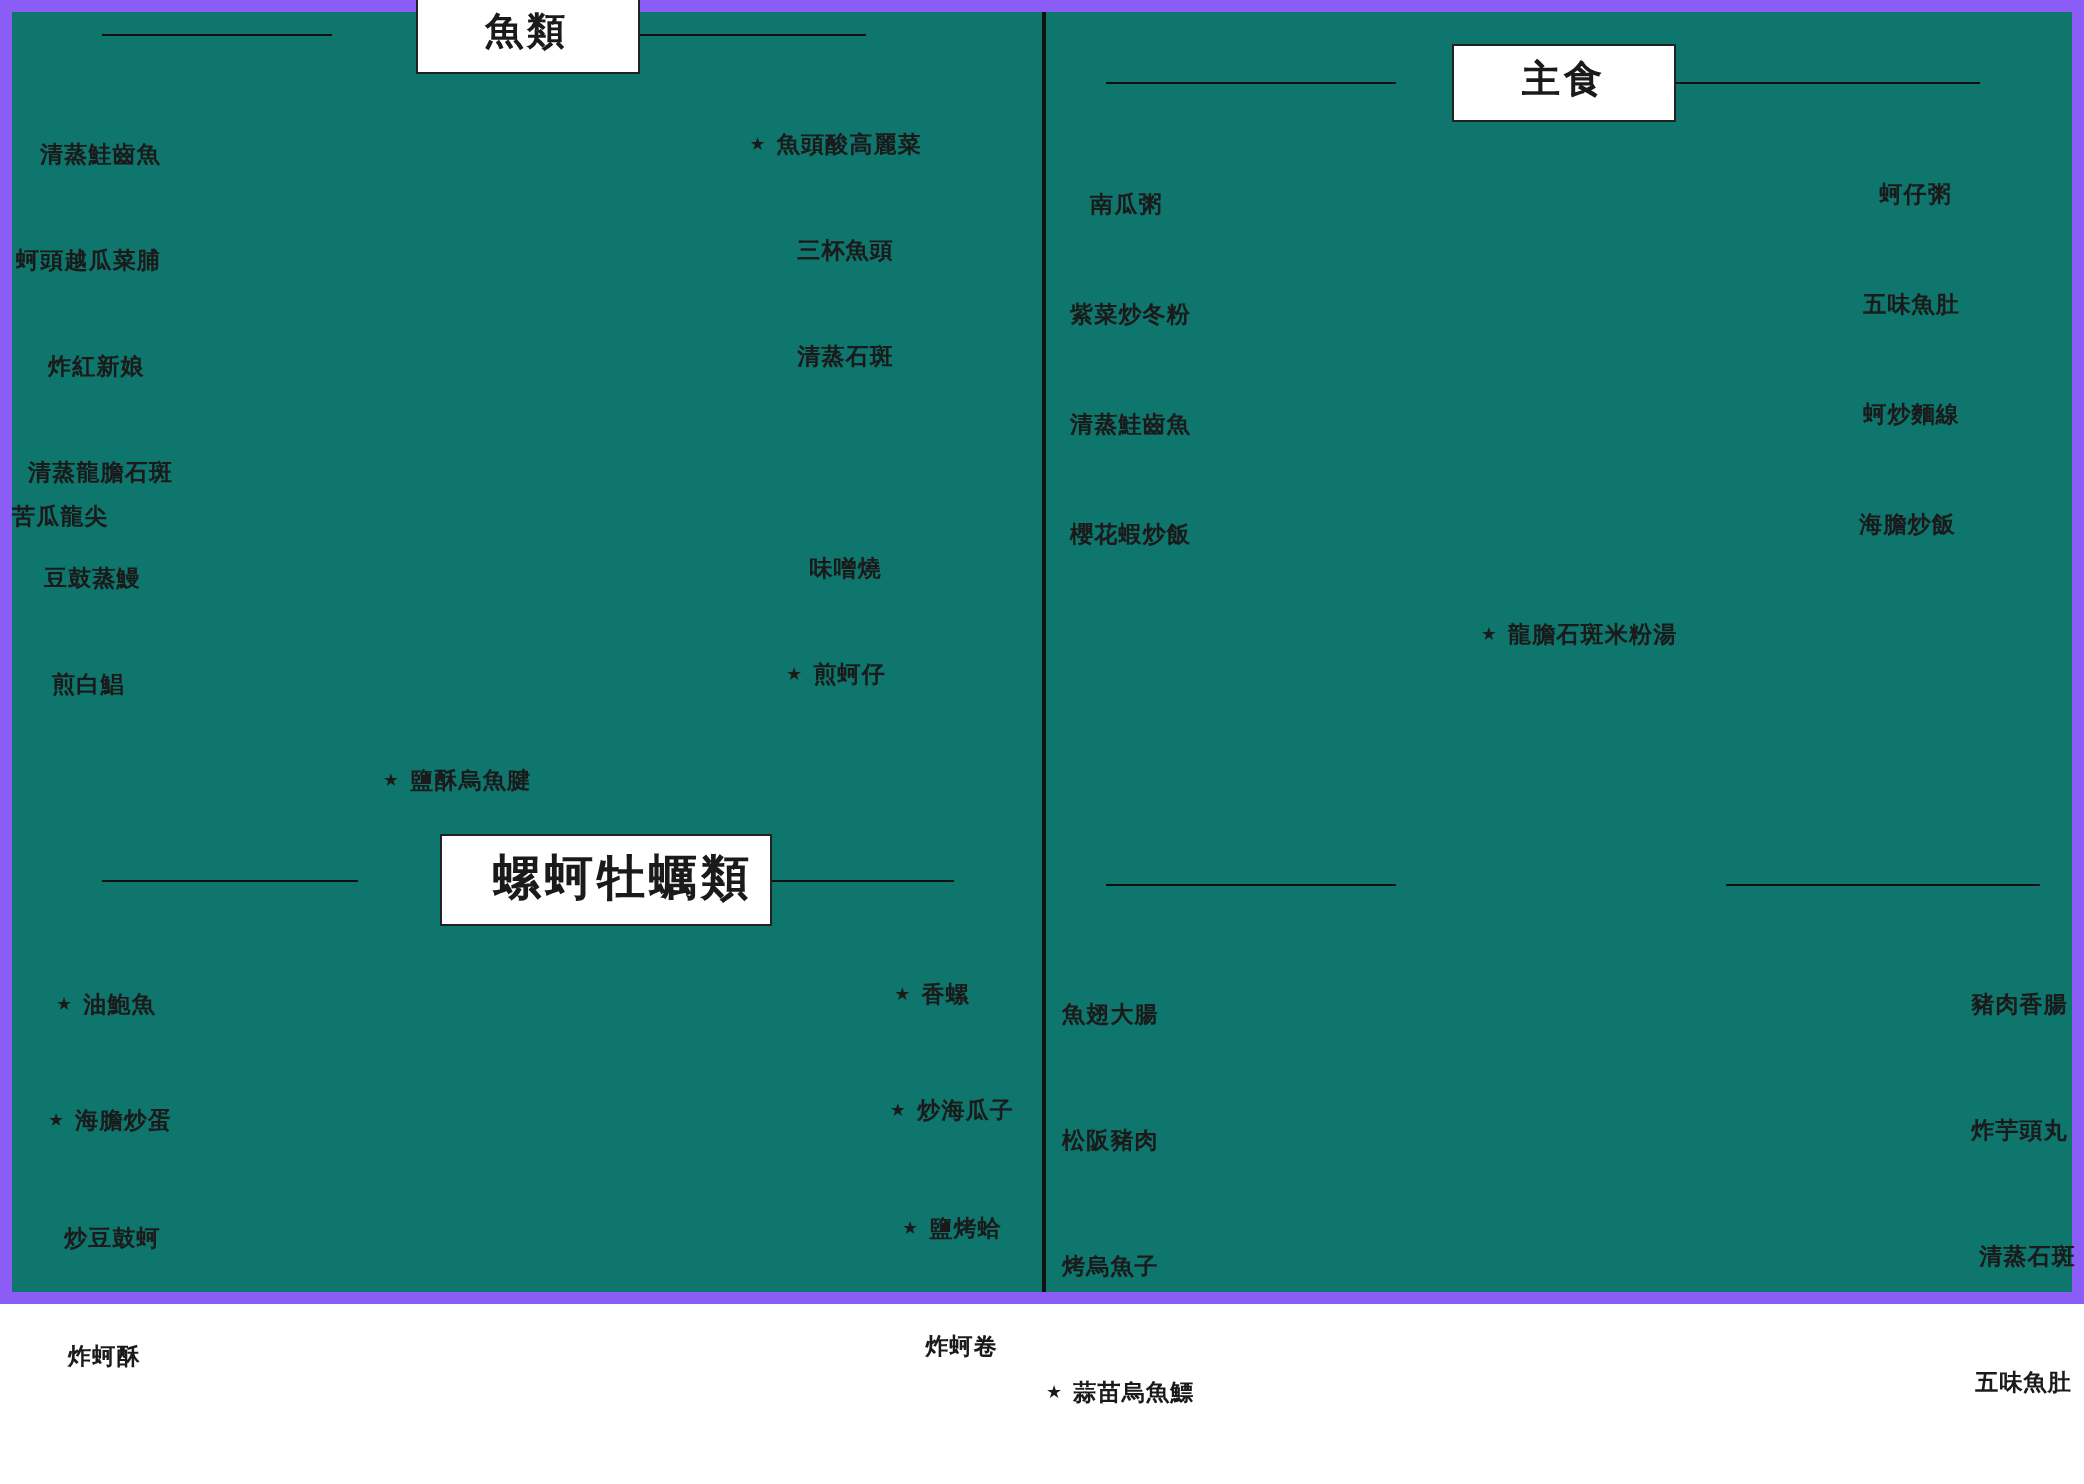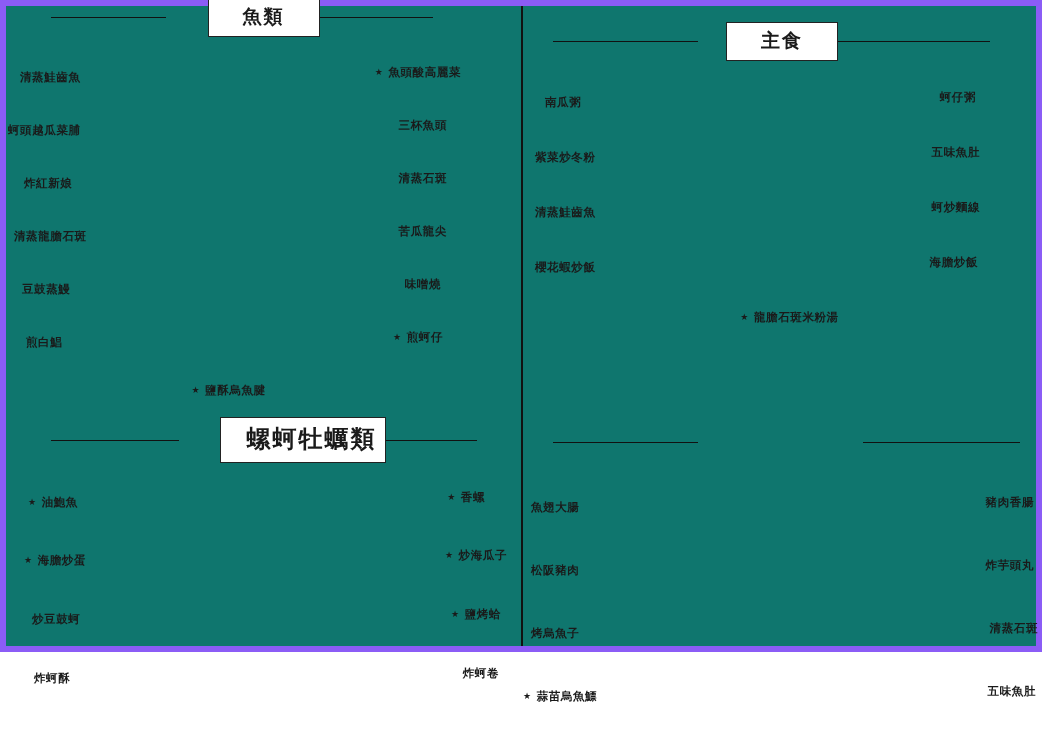--- a/index.html
+++ b/index.html
@@ -133,21 +133,21 @@
         </div>
       </div>
       <div class="dish-row" style="height:53px;">
         <div class="col-l" style="padding-left:18px;">
           <span class="dish"><span>炸紅新娘</span></span>
         </div>
         <div class="col-r" style="padding-right:74px;">
           <span class="dish"><span>清蒸石斑</span></span>
         </div>
       </div>
-      <div class="dish-row" style="height:53px;">
+      <div class="dish-row" style="height:53px;flex-direction:column;">
         <div class="col-l" style="padding-left:8px;">
           <span class="dish"><span>清蒸龍膽石斑</span></span>
         </div>
         <div class="col-r" style="padding-right:74px;">
           <span class="dish"><span>苦瓜龍尖</span></span>
         </div>
       </div>
       <div class="dish-row" style="height:53px;">
         <div class="col-l" style="padding-left:16px;">
           <span class="dish"><span>豆鼓蒸鰻</span></span>

